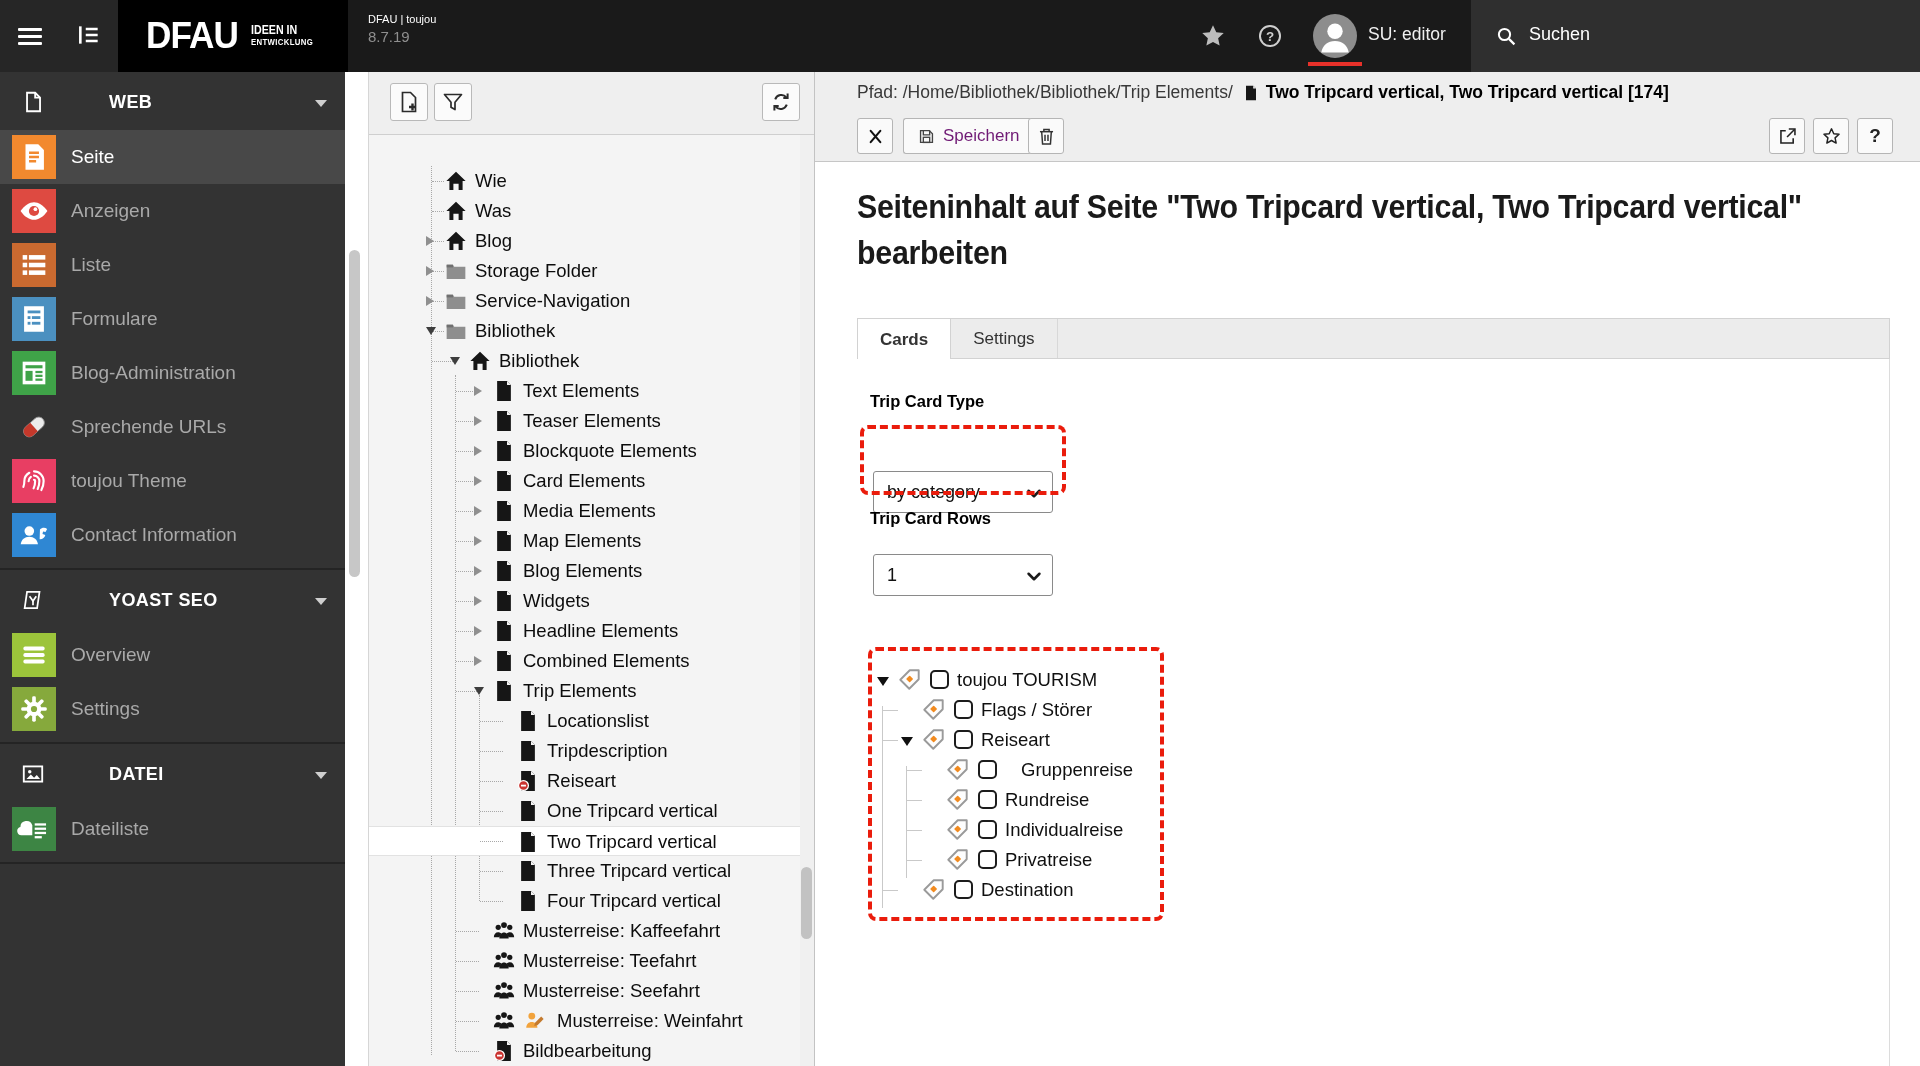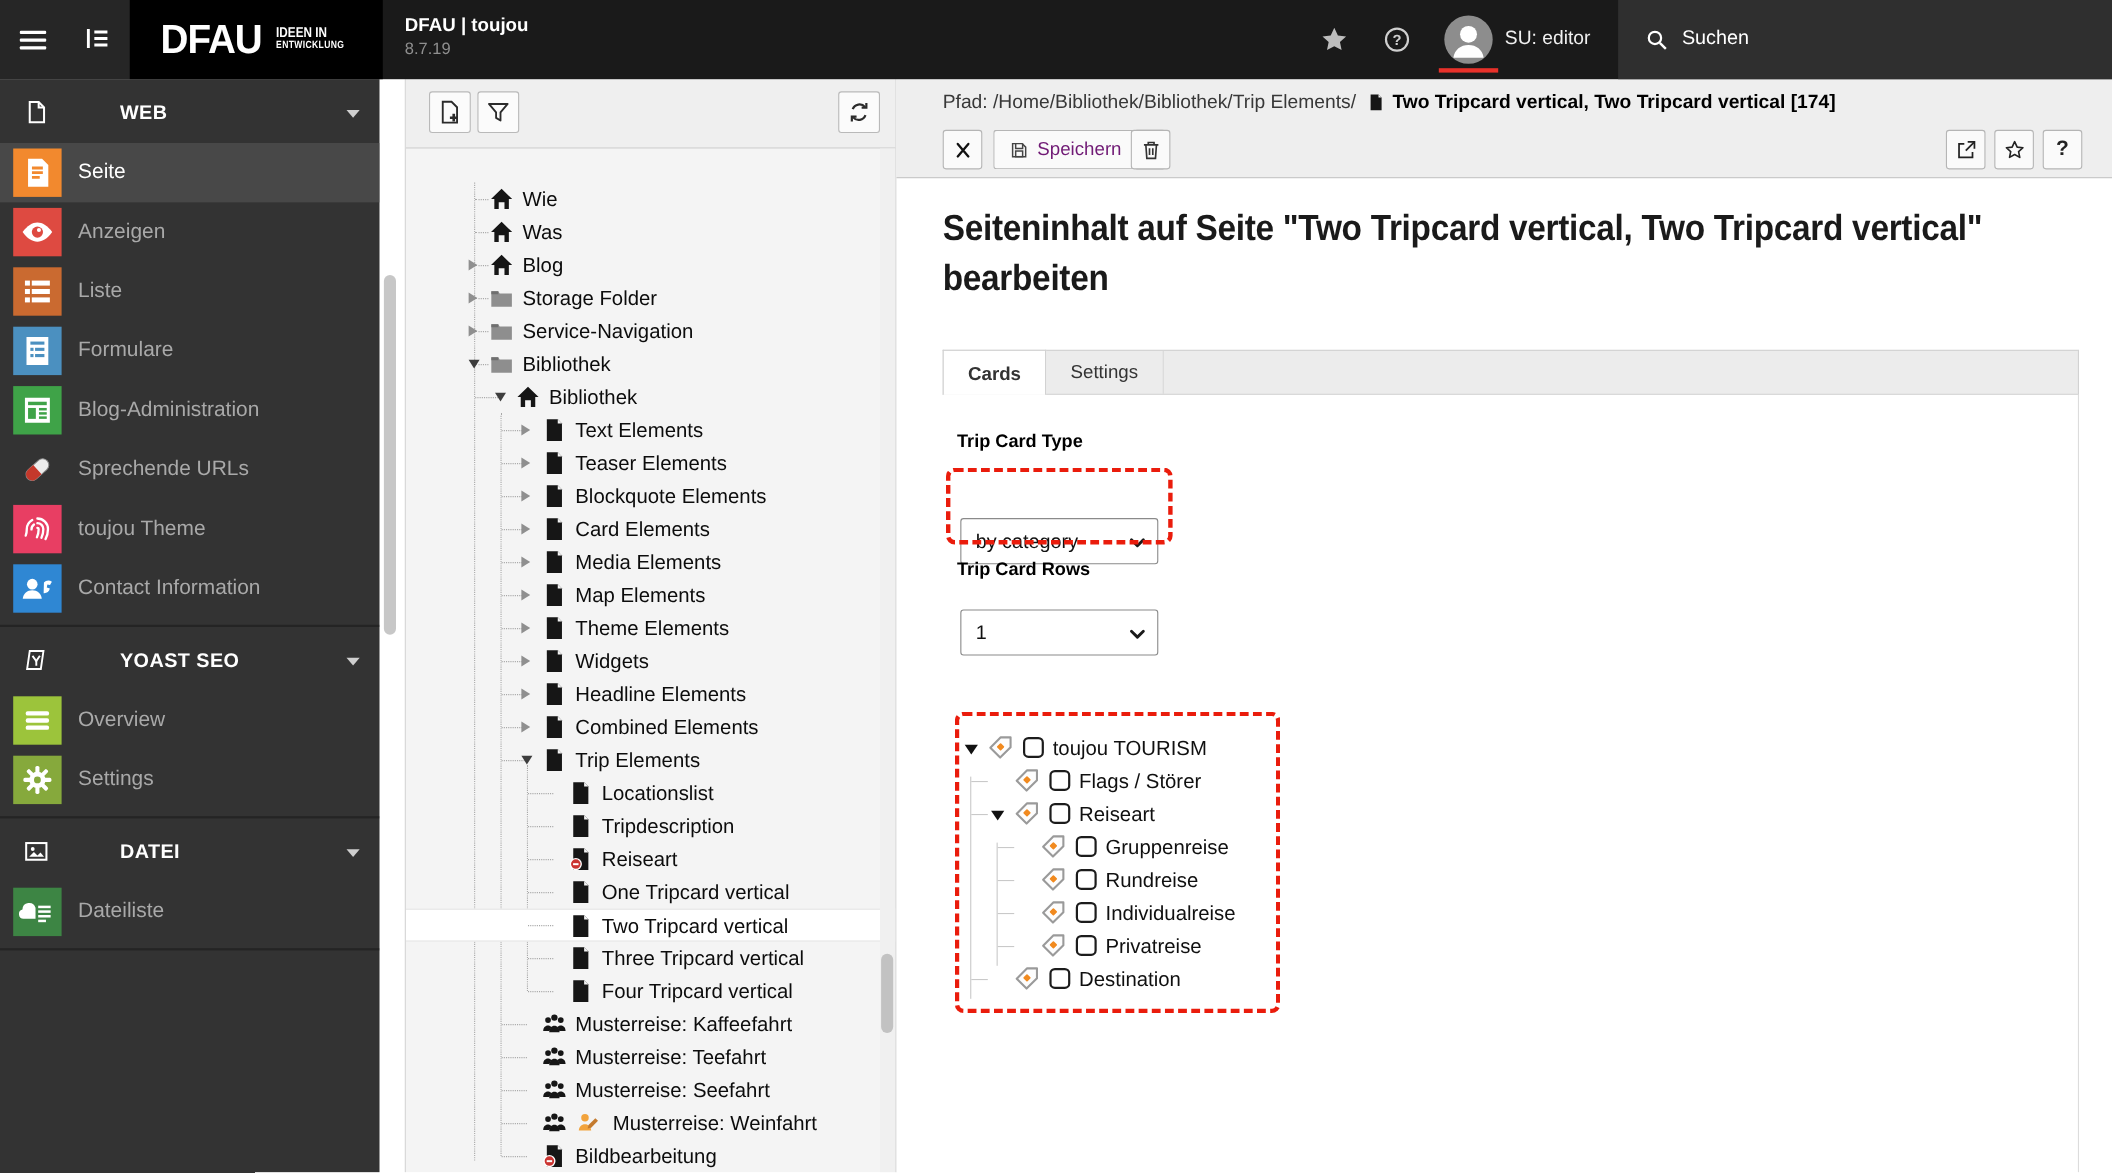--- a/index.html
+++ b/index.html
@@ -14,21 +14,21 @@
   .tb-btn1 { left:0; } .tb-btn2 { left:59px; }
   .hamburger { position:absolute; left:18px; top:28px; width:24px; }
   .hamburger span { display:block; height:3px; background:#fff; margin-bottom:4px; border-radius:1px; }
   .tb-logo { position:absolute; left:118px; top:0; width:230px; height:72px; background:#000;
              display:flex; align-items:center; padding-left:28px; }
   .logo-main { color:#fff; font-size:37px; font-weight:bold; letter-spacing:-1px; transform:scaleX(.95); transform-origin:left; }
   .logo-sub { color:#fff; font-weight:bold; font-size:13px; line-height:12px; margin-left:8px;
               transform:scaleX(.82); transform-origin:left; letter-spacing:0; }
   .logo-sub .l2 { font-size:9.5px; letter-spacing:.4px; display:block; }
   .tb-site { position:absolute; left:368px; top:13px; color:#fff; }
-  .tb-site .t { font-size:17px; font-weight:bold; }
+  .tb-site .t { font-size:11px; font-weight:normal; }
   .tb-site .v { font-size:15px; color:#8f8f8f; margin-top:3px; }
   .tb-ico { position:absolute; top:22px; width:28px; height:28px; background:transparent; border:none; cursor:pointer; }
   .tb-ico svg { width:28px; height:28px; }
   .tb-star { left:1199px; }
   .tb-help { left:1256px; }
   .avatar { position:absolute; left:1313px; top:14px; width:44px; height:44px; border-radius:50%;
             background:#8d8d8d; overflow:hidden; cursor:pointer; }
   .avatar svg { width:44px; height:44px; }
   .avatar-underline { position:absolute; left:1308px; top:62px; width:54px; height:4px; background:#e8312a; }
   .tb-user-label { position:absolute; left:1368px; top:24px; color:#f0f0f0; font-size:17.5px; cursor:pointer; }
@@ -551,21 +551,21 @@
         </div>
         <div class="trow">
           <span class="tstub" style="left: 87px; width: 23px;"></span>
           <span class="tcaret right" style="left: 105px;"></span>
           <span class="ticon" style="left: 124px;">
             <svg viewBox="0 0 16 16">
               <path d="M3 .8h7.2L13 3.6v11.6H3z" fill="#161616"></path>
               <path d="M10.2.8 13 3.6h-2.8z" fill="#f4f4f4"></path>
             </svg>
           </span>
-          <span class="tlabel" style="left: 154px;">Theme Elements</span>
+          <span class="tlabel" style="left: 154px;">Blog Elements</span>
         </div>
         <div class="trow">
           <span class="tstub" style="left: 87px; width: 23px;"></span>
           <span class="tcaret right" style="left: 105px;"></span>
           <span class="ticon" style="left: 124px;">
             <svg viewBox="0 0 16 16">
               <path d="M3 .8h7.2L13 3.6v11.6H3z" fill="#161616"></path>
               <path d="M10.2.8 13 3.6h-2.8z" fill="#f4f4f4"></path>
             </svg>
           </span>
@@ -890,21 +890,21 @@
           </div>
           <div class="crow">
             <span class="cstub" style="left: 39px; width: 15px;"></span>
             <span class="ctag" style="left: 78px;">
               <svg viewBox="0 0 18 18">
                 <path d="M1.8 9.2 9.2 1.8h7v7L8.8 16.2z" fill="#fdfdfd" stroke="#9a9a9a" stroke-width="1.5" stroke-linejoin="round"></path>
                 <rect x="7.1" y="6.6" width="4" height="4" rx=".6" transform="rotate(45 9.1 8.6)" fill="#f18a1f"></rect>
               </svg>
             </span>
             <span class="ccb" style="left: 110px;"></span>
-            <span class="clabel" style="left: 137px;">Gruppenreise</span>
+            <span class="clabel" style="left: 153px;">Gruppenreise</span>
           </div>
           <div class="crow">
             <span class="cstub" style="left: 39px; width: 15px;"></span>
             <span class="ctag" style="left: 78px;">
               <svg viewBox="0 0 18 18">
                 <path d="M1.8 9.2 9.2 1.8h7v7L8.8 16.2z" fill="#fdfdfd" stroke="#9a9a9a" stroke-width="1.5" stroke-linejoin="round"></path>
                 <rect x="7.1" y="6.6" width="4" height="4" rx=".6" transform="rotate(45 9.1 8.6)" fill="#f18a1f"></rect>
               </svg>
             </span>
             <span class="ccb" style="left: 110px;"></span>

